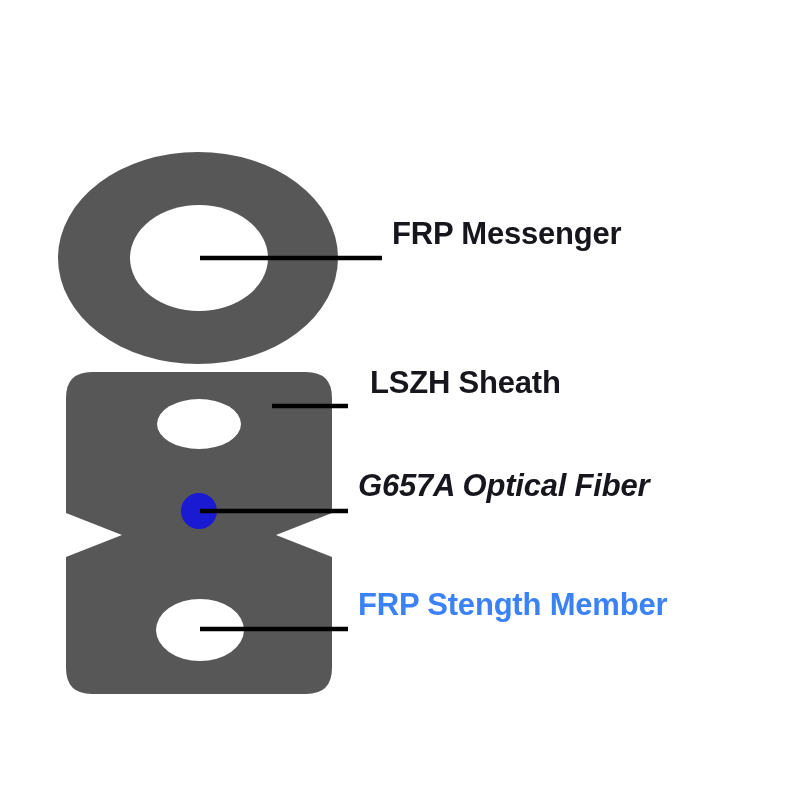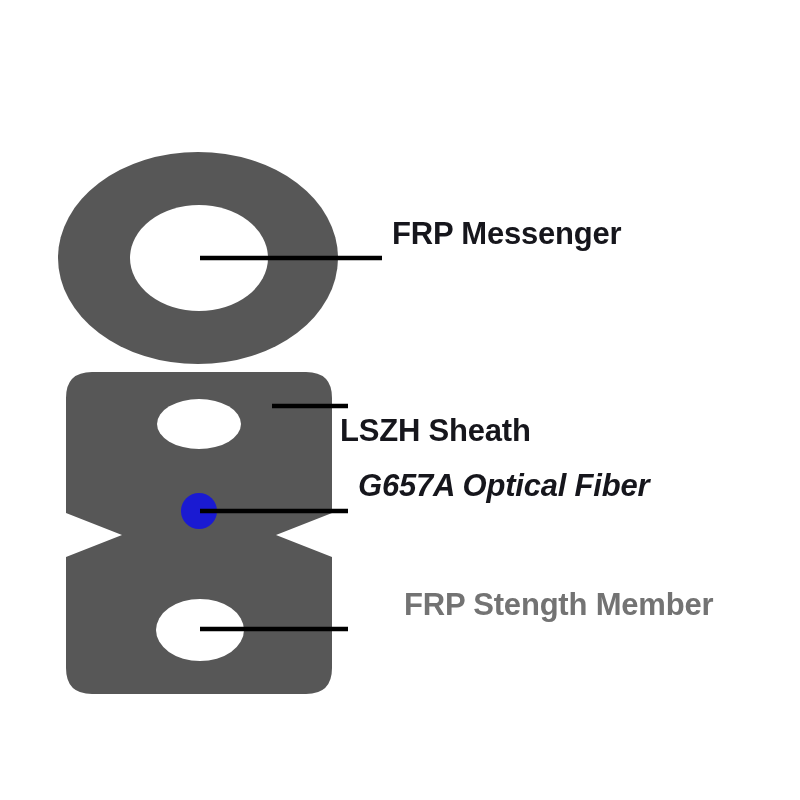--- a/index.html
+++ b/index.html
@@ -31,21 +31,21 @@
     position: absolute;
     font-family: "Liberation Sans", sans-serif;
     font-size: 31px;
     font-weight: 700;
     color: #16161c;
     letter-spacing: -0.2px;
     white-space: nowrap;
     line-height: 1;
   }
   #label-frp-messenger { left: 392px; top: 218px; }
-  #label-lszh-sheath   { left: 340px; top: 367px; margin-top: 48px; }
+  #label-lszh-sheath   { left: 370px; top: 367px; }
   #label-g657a-fiber   { left: 358px; top: 470px; }
   #label-frp-strength  { left: 358px; top: 589px; }
 </style>
 </head>
 <body>
 
 <div id="diagram-root" style="background: rgb(255, 255, 255);">
 
   <svg id="cable-svg" viewBox="0 0 800 800">
 
@@ -67,15 +67,15 @@
     <line id="leader-strength" x1="200" y1="629" x2="348" y2="629" stroke="#000000" stroke-width="4.5"></line>
 
   </svg>
 
   <div class="callout-label" id="label-frp-messenger" style="color: rgb(22, 22, 28);">FRP Messenger</div>
 
   <div class="callout-label" id="label-lszh-sheath" style="color: rgb(22, 22, 28);">LSZH Sheath</div>
 
   <div class="callout-label" id="label-g657a-fiber" style="color: rgb(22, 22, 28); font-style: italic;">G657A Optical Fiber</div>
 
-  <div class="callout-label" id="label-frp-strength" style="color: #737373; margin-left: 46px;">FRP Stength Member</div>
+  <div class="callout-label" id="label-frp-strength" style="color: #3b82f6;">FRP Stength Member</div>
 
 </div>
 
 </body></html>

